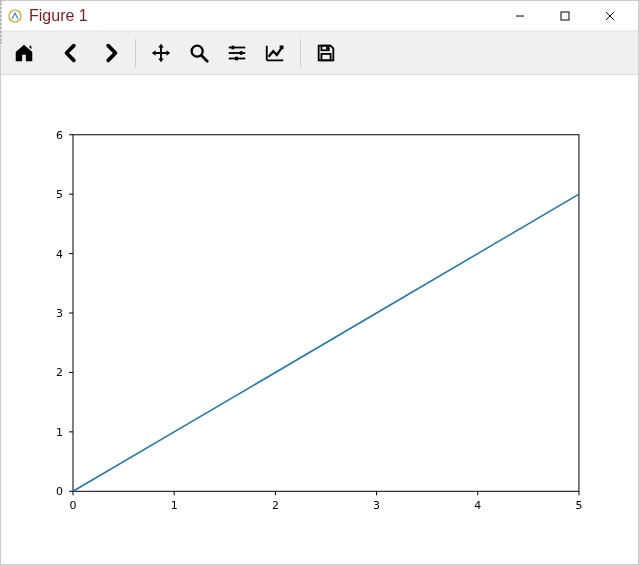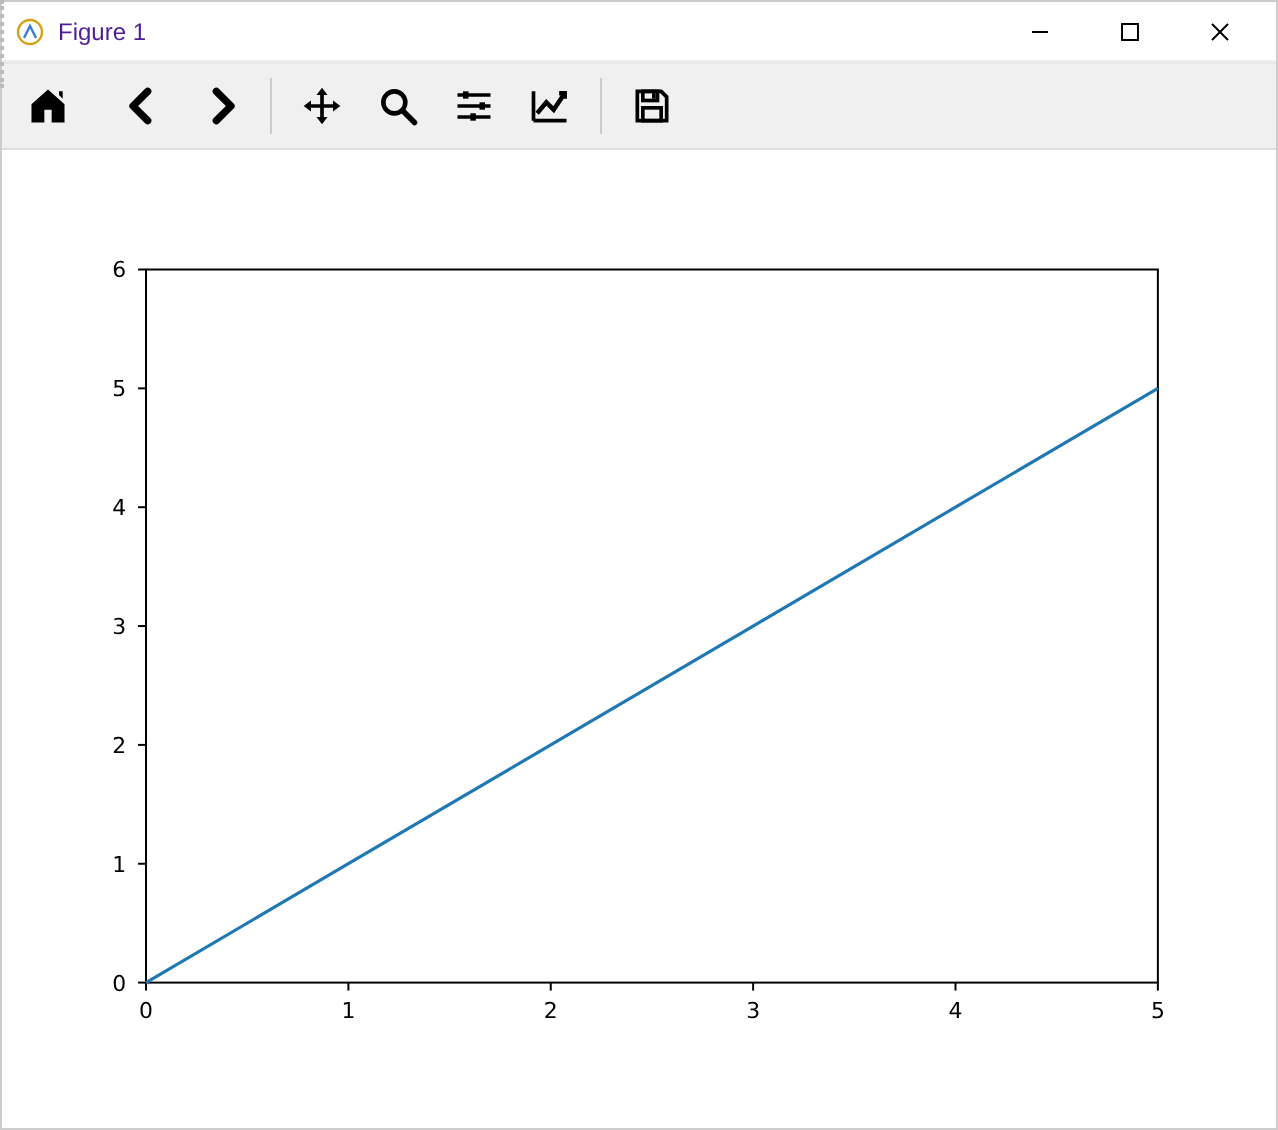--- a/index.html
+++ b/index.html
@@ -22,22 +22,22 @@
     }
     .titlebar .app-icon {
       width: 16px; height: 16px;
       margin-right: 6px;
       display: inline-flex;
       align-items: center;
       justify-content: center;
     }
     .titlebar .title-text {
       flex: 1;
-      font-size: 12px;
-      color: #4c1d95;
+      font-size: 16px;
+      color: #7f1d1d;
     }
     .win-btns {
       display: flex;
       gap: 0;
     }
     .win-btn {
       width: 45px; height: 28px;
       display: flex; align-items:center; justify-content:center;
       font-size: 14px;
       font-family: "Segoe UI Symbol", sans-serif;

